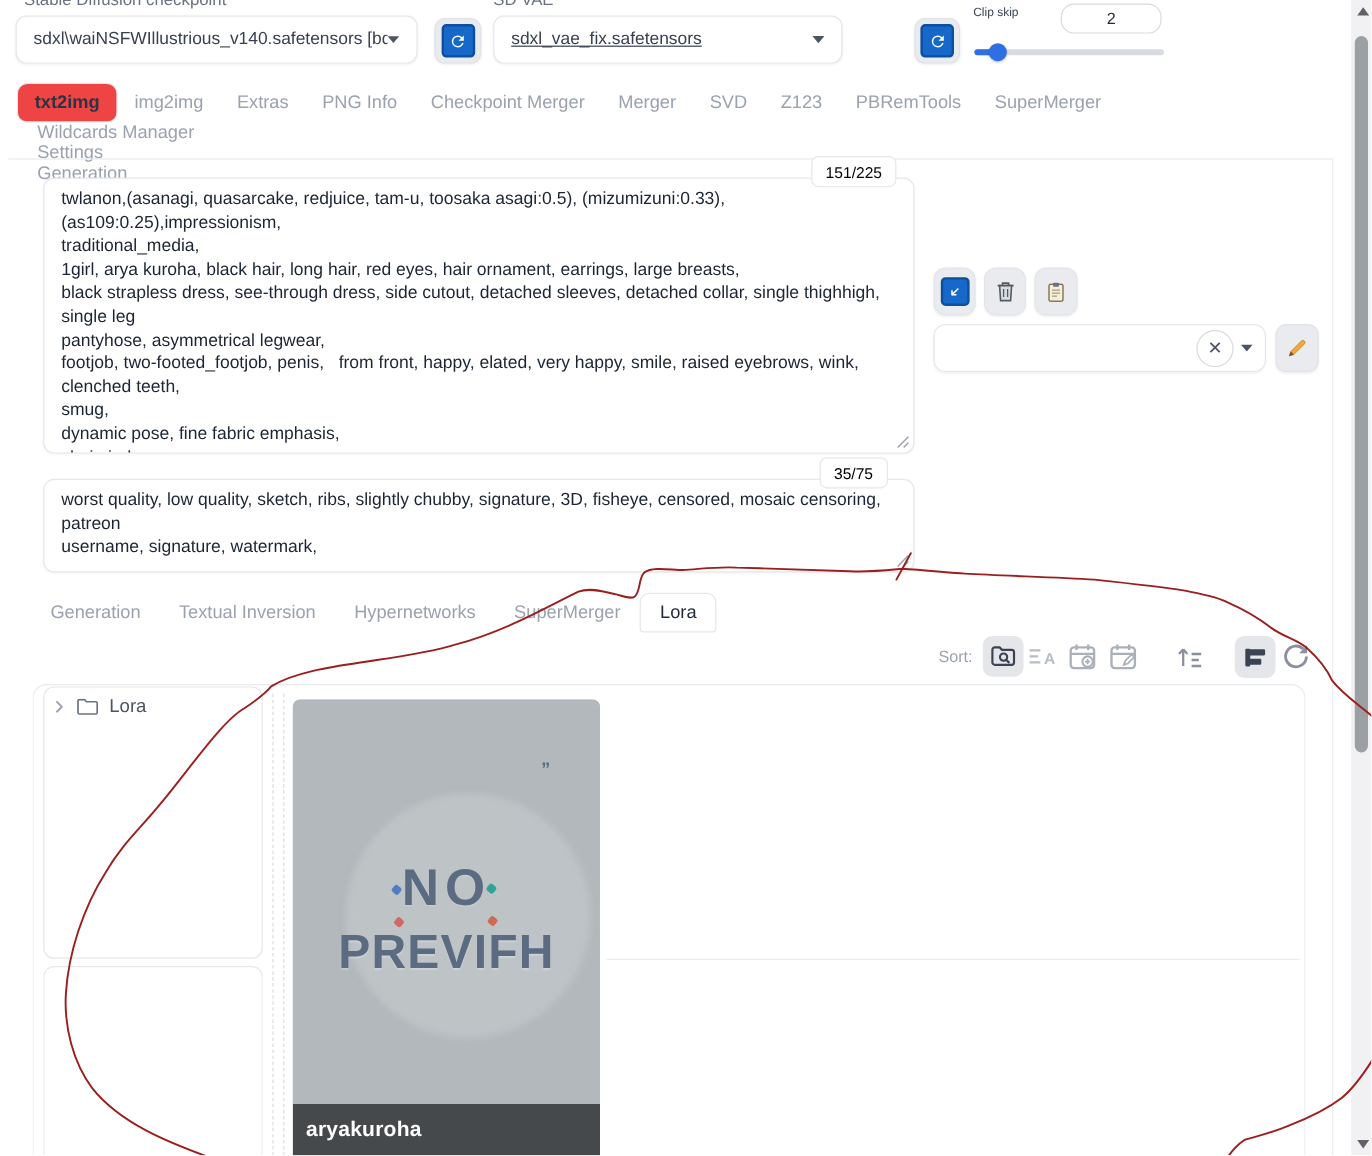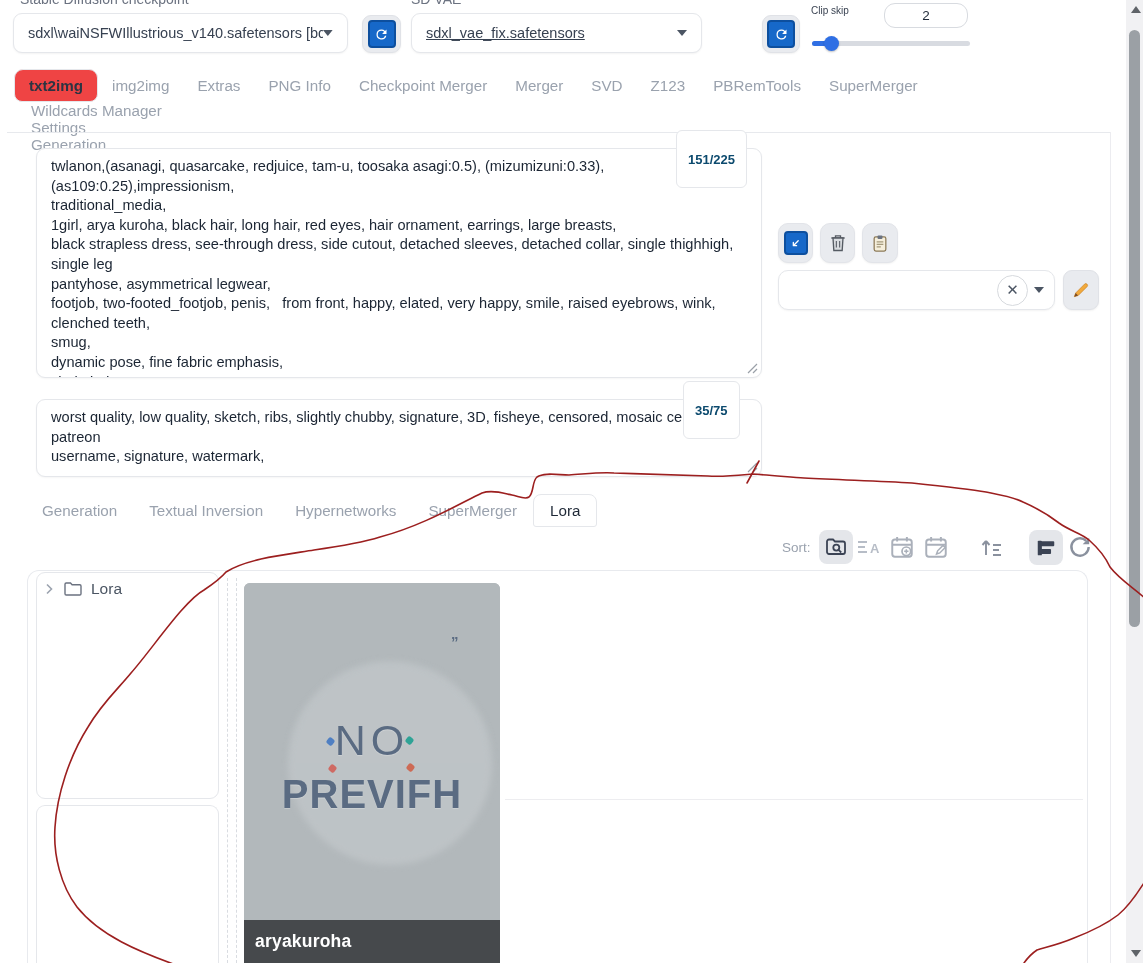--- a/index.html
+++ b/index.html
@@ -25,21 +25,21 @@
       background:#2f6fe4;box-shadow:0 1px 2px rgba(0,0,0,.25);}
   
   .tabs-row{position:absolute;display:flex;align-items:stretch;height:33px;}
   .tab{display:flex;align-items:center;padding:0 14px;font-size:15.2px;color:#9aa2ae;white-space:nowrap;}
   .tab.active{background:#ef4444;border:1px solid #e5e7eb;border-radius:9px 9px 8px 8px;
       color:#2b3442;font-weight:bold;}
   .hline{position:absolute;background:#e7e9ed;height:1px;}
   .vline{position:absolute;background:#ececf0;width:1px;}
   
   .counter{position:absolute;height:24px;background:#fff;border:1px solid #e5e7eb;border-radius:6px;
-      font-size:13px;color:#0c4a6e;display:flex;align-items:center;padding:16px 11px;z-index:3;font-weight:bold;}
+      font-size:13px;color:#000000;display:flex;align-items:center;padding:0 11px;z-index:3;}
   .promptbox{position:absolute;background:#fff;border:1px solid #e5e7eb;border-radius:9px;
       box-shadow:0 1px 2px rgba(0,0,0,.04);z-index:2;box-sizing:border-box;}
   .promptbox textarea{width:100%;height:100%;border:none;outline:none;resize:none;background:transparent;
       font-family:inherit;font-size:14.6px;line-height:19.6px;color:#1b2533;
       padding:8px 14px;box-sizing:border-box;overflow:hidden;white-space:pre-wrap;}
   .rz{position:absolute;right:3px;bottom:3px;width:11px;height:11px;z-index:4;}
   
   .generate{position:absolute;left:778px;top:145px;width:318px;height:70px;border-radius:10px;
       background:linear-gradient(180deg,#fed9a8 0%,#fbc286 55%,#f8b169 100%);
       border:1px solid #f3b277;display:flex;align-items:center;justify-content:center;
@@ -70,21 +70,21 @@
       border:1px solid #e5e7eb;border-bottom:none;border-radius:9px 9px 0 0;box-sizing:border-box;}
   .dashv{position:absolute;top:578px;height:385px;width:0;border-left:1px dashed #d9dce1;}
   .treerow{position:absolute;left:44px;top:580px;display:flex;align-items:center;gap:9px;
       font-size:15.5px;color:#4b5563;}
   
   .card{position:absolute;left:244px;top:583px;width:256px;height:380px;border-radius:6px 6px 0 0;
       overflow:hidden;background:#b2b8bb;}
   .card-img{position:absolute;left:0;top:0;width:256px;height:337px;background:#b2b8bb;overflow:hidden;}
   .np-circle{position:absolute;left:44px;top:78px;width:204px;height:204px;border-radius:50%;
       background:#c5cacd;opacity:.62;filter:blur(3px);}
-  .np1{position:absolute;left:0;top:133px;width:256px;text-align:center;font-size:43px;font-weight:normal;
+  .np1{position:absolute;left:0;top:133px;width:256px;text-align:center;font-size:43px;font-weight:bold;
       color:#5a6b82;letter-spacing:5px;text-shadow:0 1px 1px rgba(255,255,255,.25);}
   .np2{position:absolute;left:0;top:189px;width:256px;text-align:center;font-size:40px;font-weight:bold;
       color:#5a6b82;letter-spacing:1px;text-shadow:0 1px 1px rgba(255,255,255,.25);}
   .sprk{position:absolute;width:7px;height:7px;transform:rotate(40deg);border-radius:2px;}
   .card-label{position:absolute;left:0;bottom:0;width:256px;height:43px;background:#46494c;
       display:flex;align-items:center;color:#fff;font-weight:bold;font-size:17.5px;
       padding-left:11px;box-sizing:border-box;letter-spacing:.2px;}
   
   .sb-track{position:absolute;left:1126px;top:0;width:17px;height:963px;background:#f1f1f3;}
   .sb-thumb{position:absolute;left:1129px;top:30px;width:11px;height:597px;background:#9ba0a5;border-radius:6px;}

